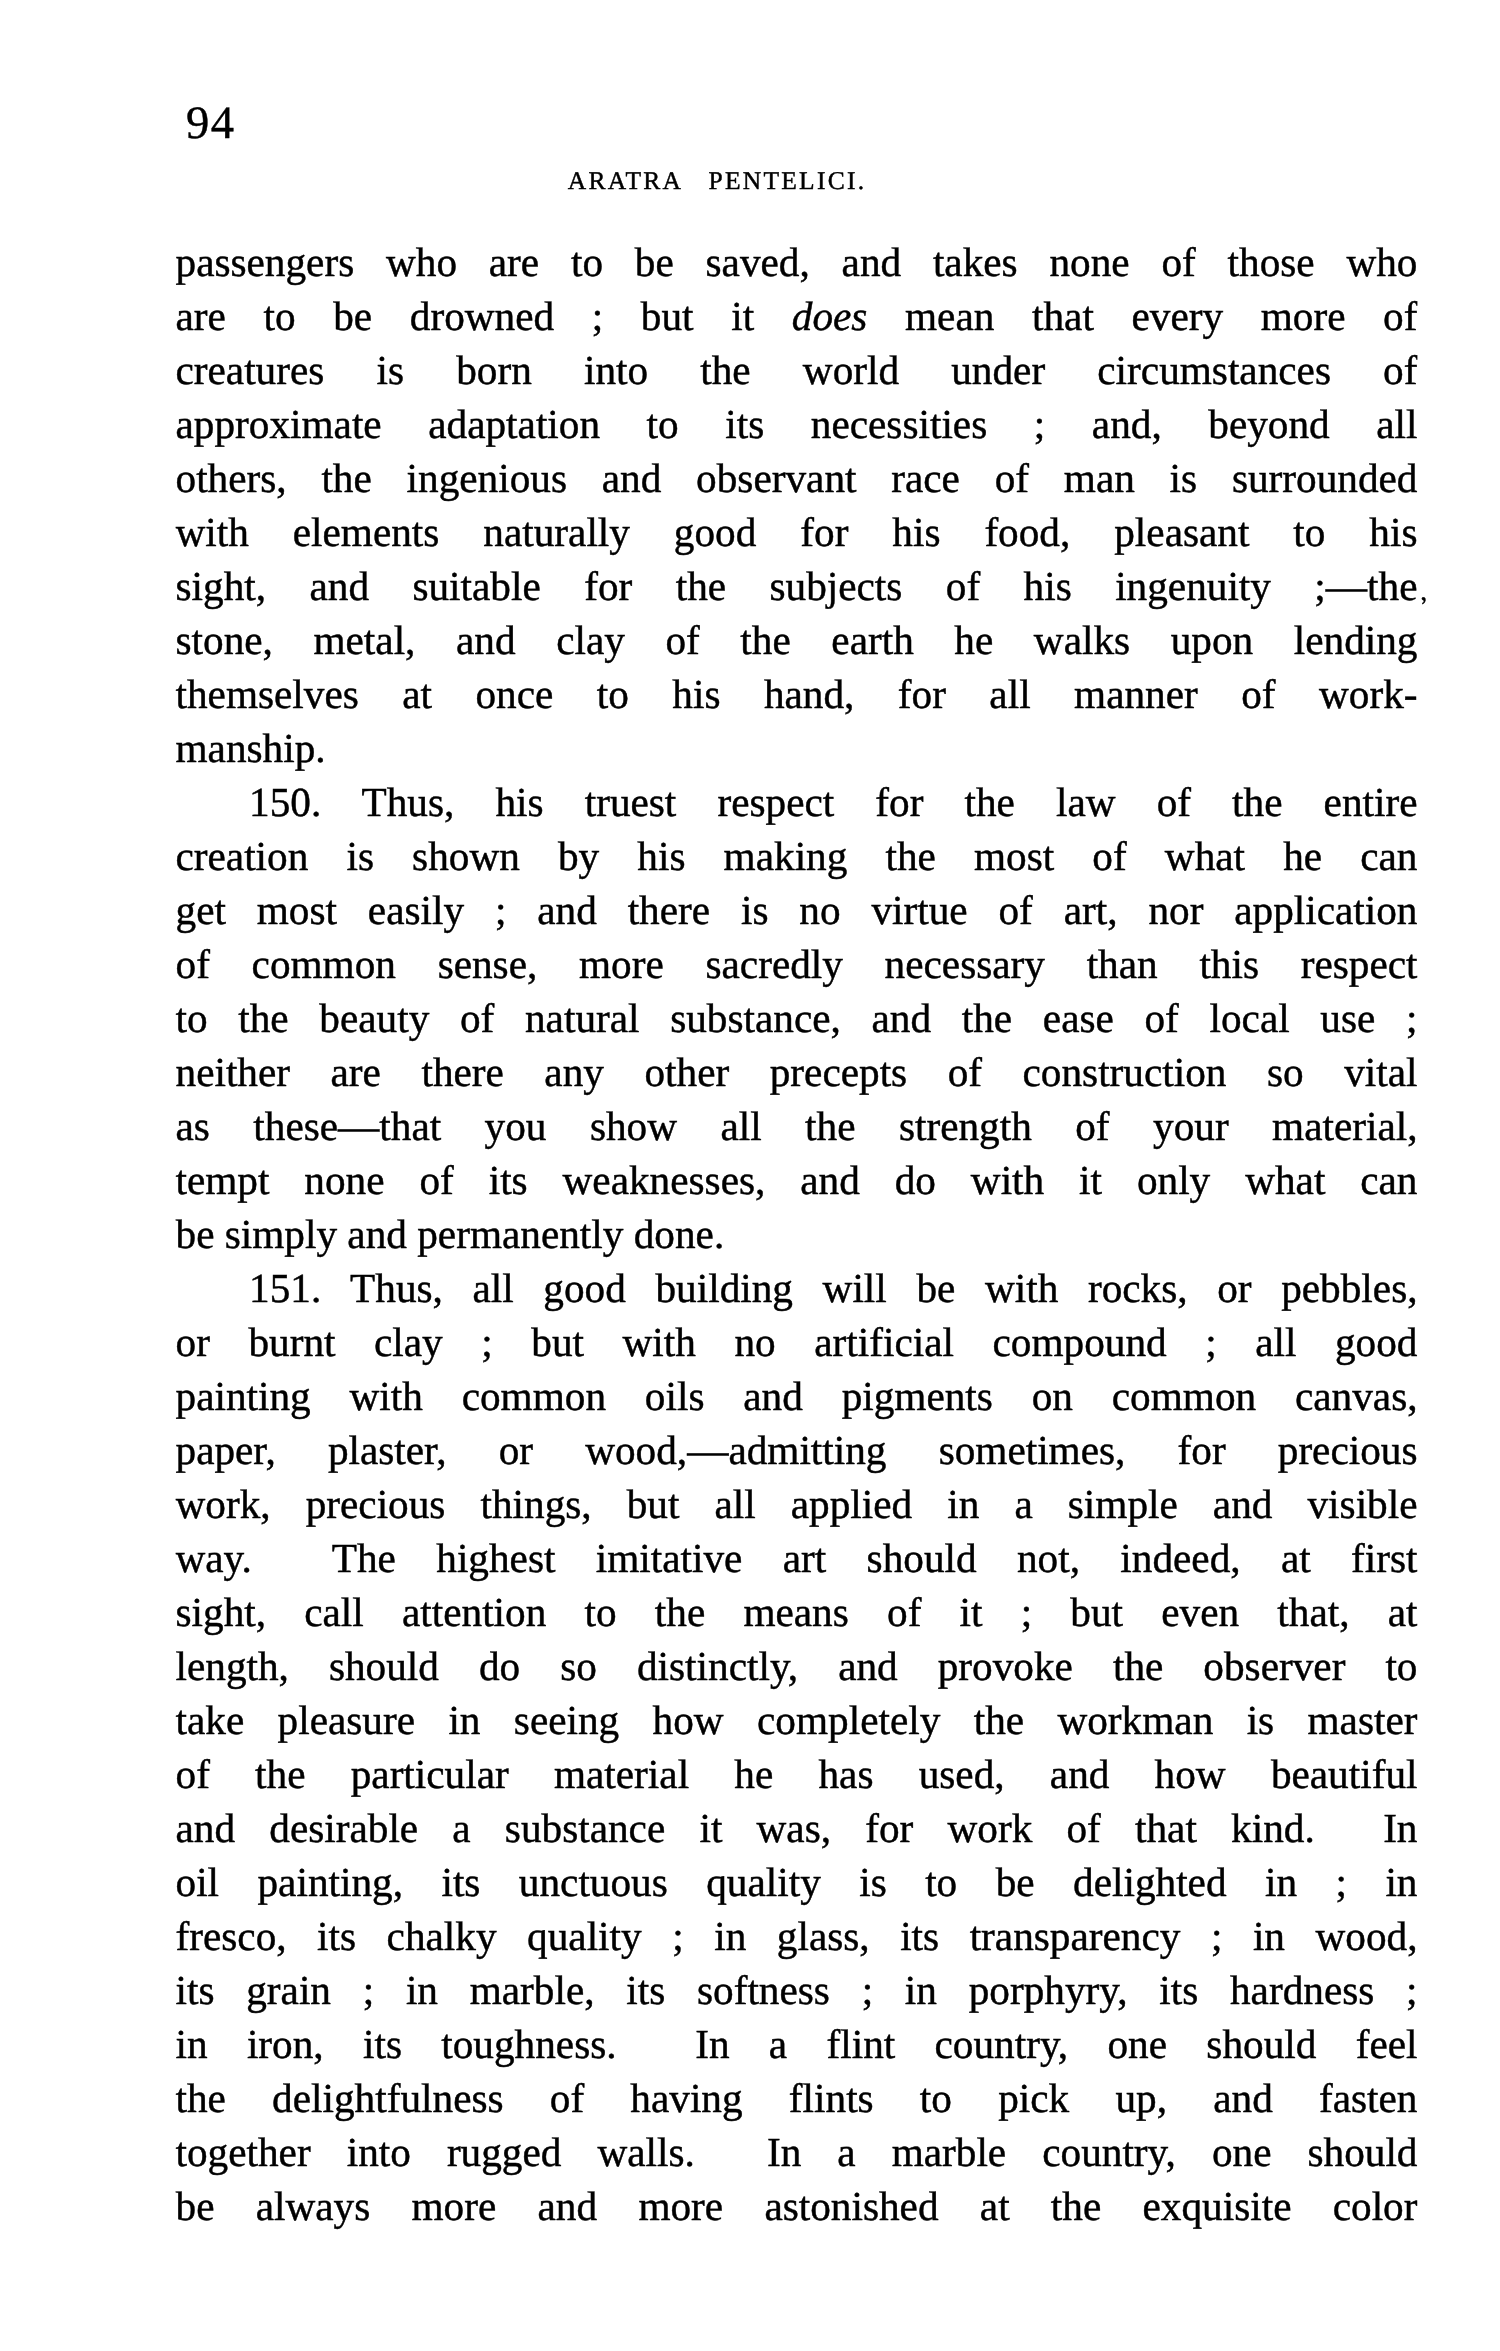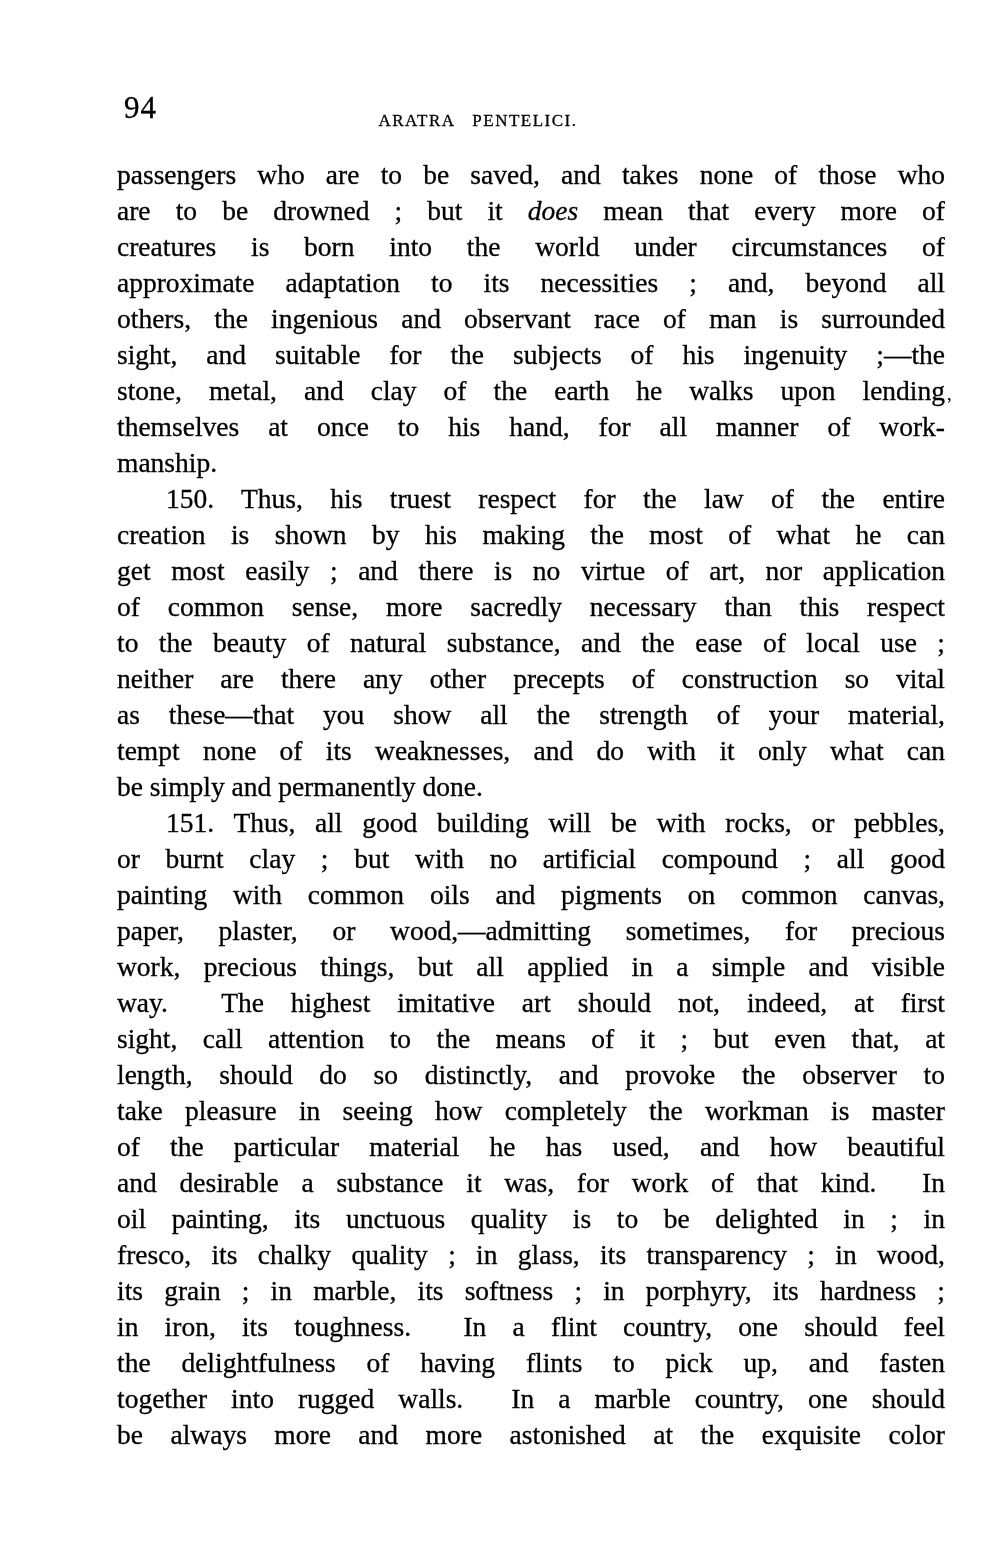--- a/index.html
+++ b/index.html
@@ -10,21 +10,21 @@
     color: #000000;
     position: relative;
     overflow: hidden;
   }
   .page {
     position: absolute; inset: 0;
     -webkit-text-stroke: 0.3px #000;
   }
   .page-number {
     position: absolute;
-    left: 124px; top: 92px;
+    left: 124px; top: 66px;
     font-size: 31px; line-height: 1;
     letter-spacing: 1px;
   }
   .running-title {
     position: absolute;
     left: 478px; top: 87px;
     transform: translateX(-50%);
     font-size: 17px; line-height: 1;
     letter-spacing: 1.5px;
     word-spacing: 12px;
@@ -63,20 +63,21 @@
 
 <div class="page">
   <div class="page-number">94</div>
   <div class="running-title">ARATRA PENTELICI.</div>
   <div class="text-block">
       <div class="line"><span>passengers who are to be saved, and takes none of those who</span></div>
       <div class="line"><span>are to be drowned ; but it </span><em>does</em><span> mean that every more of</span></div>
       <div class="line"><span>creatures is born into the world under circumstances of</span></div>
       <div class="line"><span>approximate adaptation to its necessities ; and, beyond all</span></div>
       <div class="line"><span>others, the ingenious and observant race of man is surrounded</span></div>
+      <div class="line"><span>with elements naturally good for his food, pleasant to his</span></div>
       <div class="line"><span>sight, and suitable for the subjects of his ingenuity ;—the</span></div>
       <div class="line"><span>stone, metal, and clay of the earth he walks upon lending</span></div>
       <div class="line"><span>themselves at once to his hand, for all manner of work-</span></div>
       <div class="line flush"><span>manship.</span></div>
       <div class="line indent"><span>150. Thus, his truest respect for the law of the entire</span></div>
       <div class="line"><span>creation is shown by his making the most of what he can</span></div>
       <div class="line"><span>get most easily ; and there is no virtue of art, nor application</span></div>
       <div class="line"><span>of common sense, more sacredly necessary than this respect</span></div>
       <div class="line"><span>to the beauty of natural substance, and the ease of local use ;</span></div>
       <div class="line"><span>neither are there any other precepts of construction so vital</span></div>

